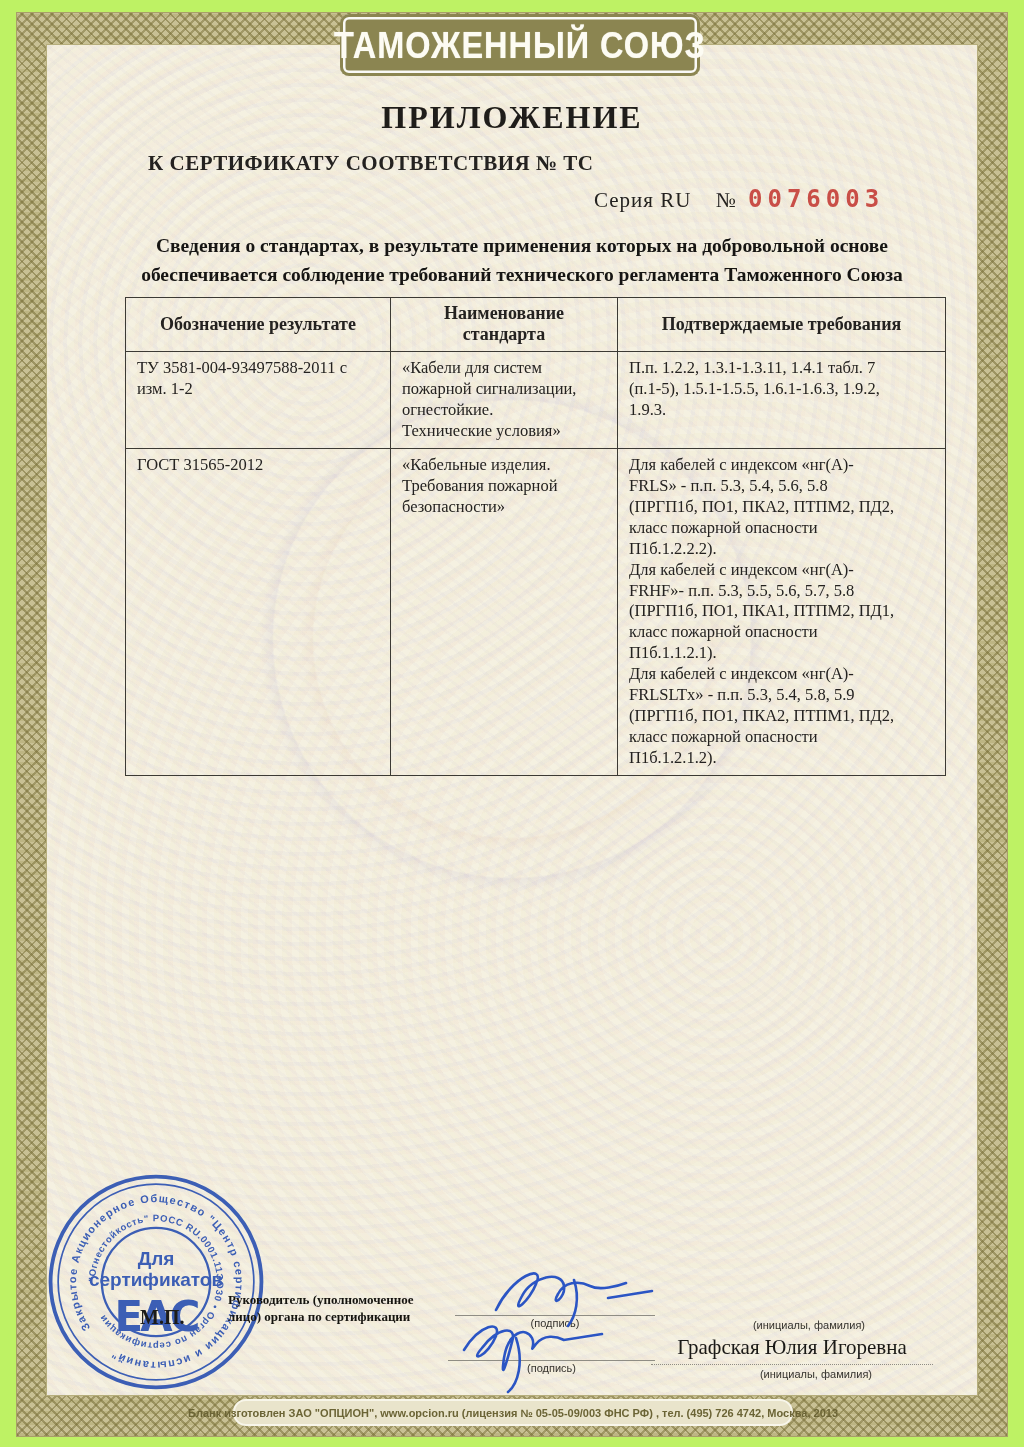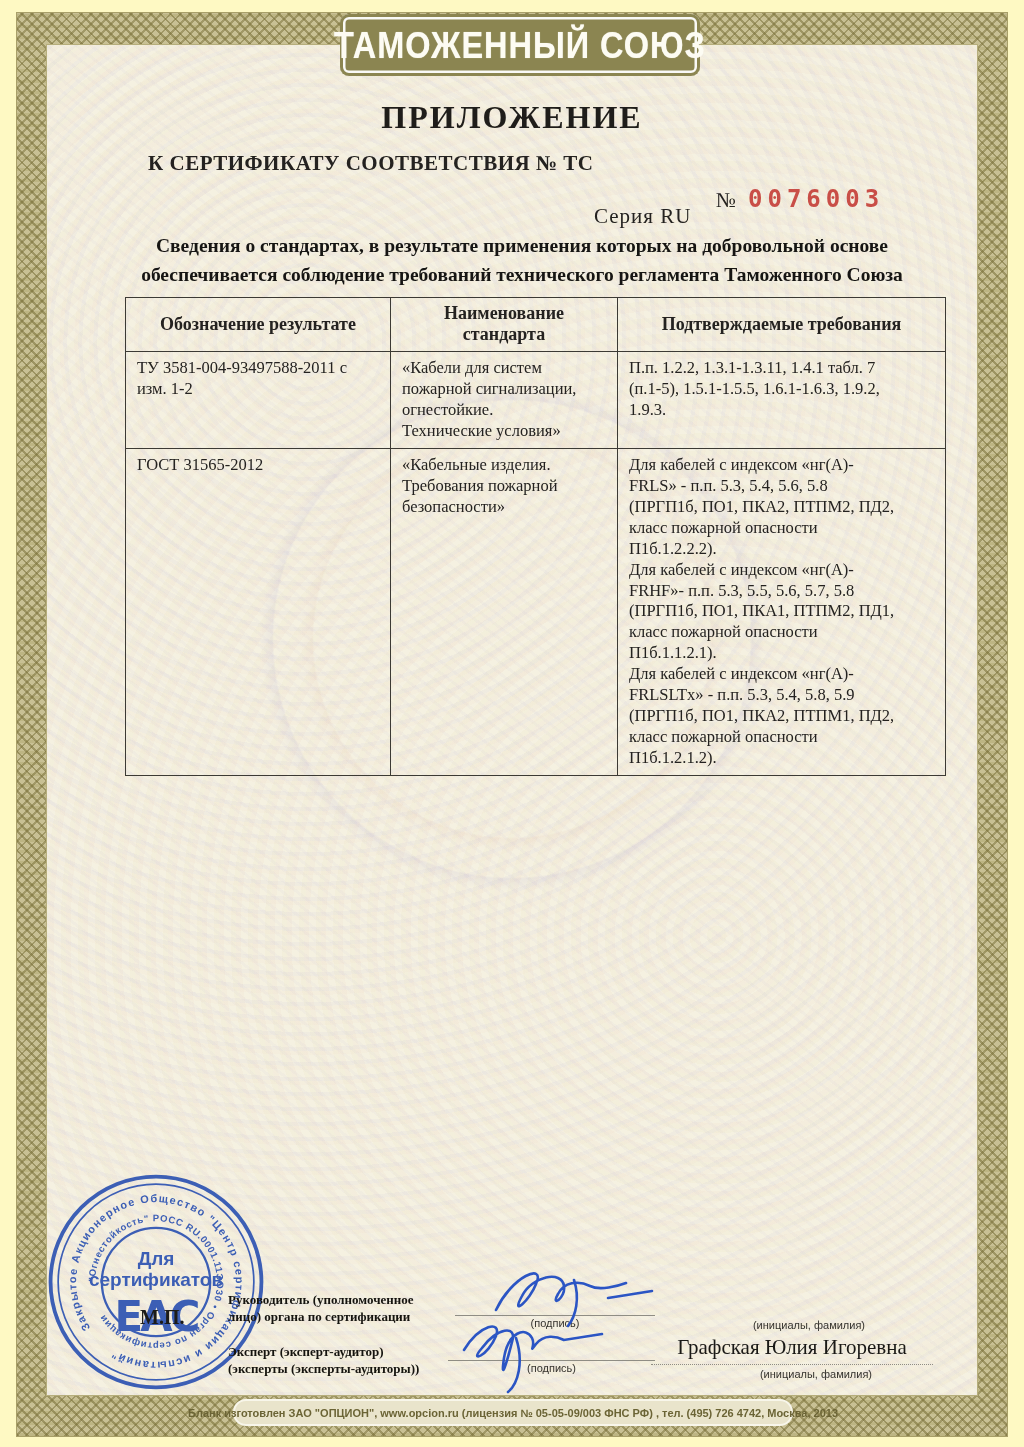--- a/index.html
+++ b/index.html
@@ -1,21 +1,21 @@
 <!DOCTYPE html>
 <html><head>
 <meta charset="utf-8">
 <style>
   * { margin:0; padding:0; box-sizing:border-box; }
   html,body { background:#ffffff; }
   body { font-family:"Liberation Serif", serif; color:#242220; }
 
   .page {
     position:relative; width:1024px; height:1447px;
-    background:#fef9c3; overflow:hidden;
+    background:#bef264; overflow:hidden;
   }
 
   
   .border-frame {
     position:absolute; left:16px; top:12px; width:992px; height:1425px;
     background-color:#c8c094;
     background-image:
       repeating-linear-gradient(45deg, rgba(122,113,58,.55) 0 2px, transparent 2px 7px),
       repeating-linear-gradient(-45deg, rgba(122,113,58,.5) 0 2px, transparent 2px 7px),
       repeating-linear-gradient(0deg, rgba(168,160,100,.35) 0 3px, transparent 3px 11px);
@@ -56,21 +56,21 @@
     font-size:32px; font-weight:bold; letter-spacing:2px; color:#1f1d1a;
   }
   .subtitle {
     left:148px; top:151px; font-size:21px; font-weight:bold; letter-spacing:.5px; white-space:nowrap;
   }
   .cert-number {
     left:634px; top:144px; width:318px; text-align:center;
     font-size:20px; font-weight:bold; letter-spacing:.3px;
     border-bottom:1.5px solid #4a4a46; padding-bottom:7px; white-space:nowrap;
   }
-  .series-label { left:594px; top:188px; font-size:21px; letter-spacing:1px;margin-top:16px; }
+  .series-label { left:594px; top:188px; font-size:21px; letter-spacing:1px; }
   .no-sign    { left:716px; top:188px; font-size:21px; }
   .serial {
     left:748px; top:185px;
     font-family:"DejaVu Sans Mono", monospace; font-weight:bold;
     font-size:24px; letter-spacing:5px; color:#c94e47;
   }
 
   .intro {
     left:84px; top:231px; width:876px; text-align:center;
     font-size:19.5px; font-weight:bold; line-height:1.5;
@@ -235,22 +235,20 @@
   </div>
   <div class="mp-label z">М.П.</div>
 
   <div class="role role1 z">Руководитель (уполномоченное
 лицо) органа по сертификации</div>
   <div class="sig-line sig-line1 z"></div>
   <div class="sig-caption cap-sig1 z">(подпись)</div>
   <div class="sig-name name1 z">Графская Юлия Игоревна</div>
   <div class="sig-caption cap-name1 z">(инициалы, фамилия)</div>
 
-  <div class="role role2 z">Эксперт (эксперт-аудитор)
-(эксперты (эксперты-аудиторы))</div>
   <div class="sig-line sig-line2 z"></div>
   <div class="sig-caption cap-sig2 z">(подпись)</div>
   <div class="sig-caption cap-name2 z">(инициалы, фамилия)</div>
 
   <div class="autograph auto1 z">
     <svg width="200" height="75" viewBox="0 0 200 75" xmlns="http://www.w3.org/2000/svg">
       <path d="M18 52 C 34 18 68 4 58 26 C 52 42 32 60 44 38 C 54 18 84 12 86 28 C 88 40 72 50 80 36 C 86 24 100 22 112 28 C 122 33 140 28 148 25"></path>
       <path d="M96 22 C 102 40 98 58 90 68"></path>
       <path d="M130 40 L 174 33"></path>
     </svg>

